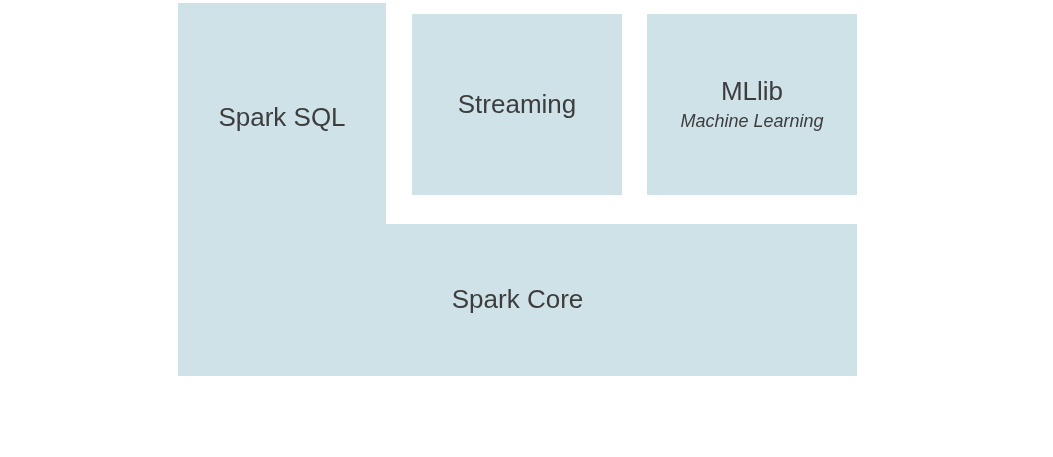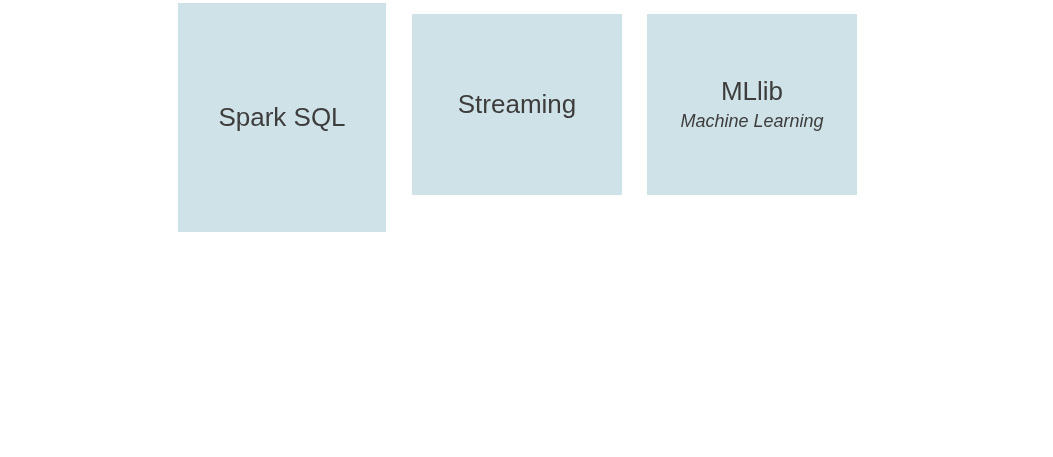--- a/index.html
+++ b/index.html
@@ -50,14 +50,17 @@
 
   <div class="box box-streaming">
     <div class="label">Streaming</div>
   </div>
 
   <div class="box box-mllib">
     <div class="label">MLlib</div>
     <div class="sublabel">Machine Learning</div>
   </div>
 
+  <div class="box box-spark-core">
+    <div class="label">Spark Core</div>
+  </div>
 
 </div>
 
 </body></html>

